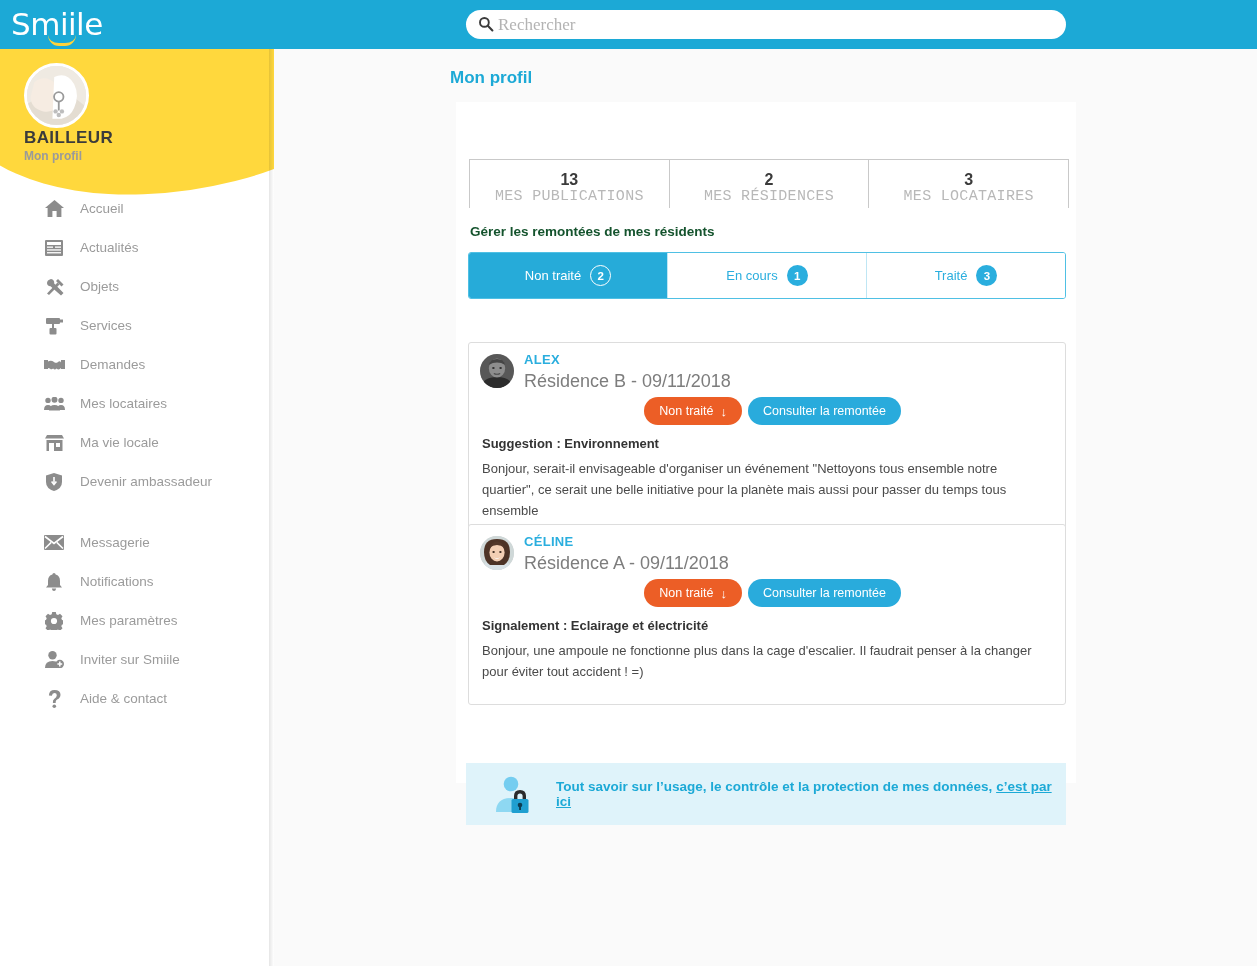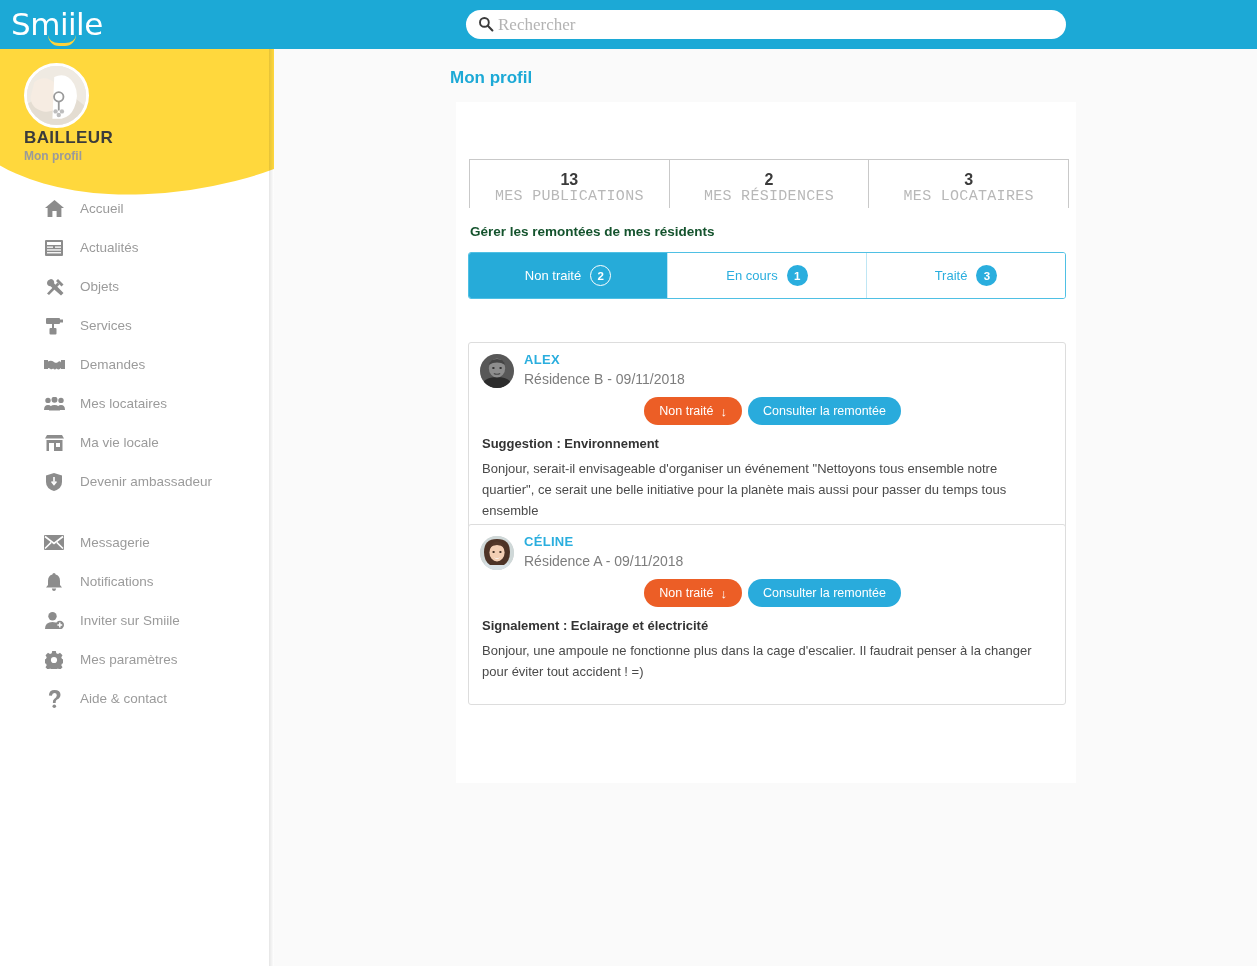--- a/index.html
+++ b/index.html
@@ -149,21 +149,21 @@
     position: absolute; left: 11px; top: 11px; width: 34px; height: 34px;
     border-radius: 50%; overflow: hidden; background: #d6d6d6;
   }
   .card-avatar .ph { position: absolute; inset: 0; }
   .card-author {
     position: absolute; left: 55px; top: 9px;
     font-size: 13px; font-weight: bold; color: #2aaede; letter-spacing: .3px;
   }
   .card-meta {
     position: absolute; left: 55px; top: 28px;
-    font-size: 14px; color: #7d7d7d;
+    font-size: 18px; color: #7d7d7d;
   }
   .card-actions {
     position: absolute; right: 164px; top: 54px;
     display: flex; align-items: center; gap: 6px;
   }
   .btn {
     border: none; border-radius: 16px; height: 28px; padding: 0 15px;
     font-family: "Liberation Sans", sans-serif; font-size: 12.5px;
     color: #ffffff; cursor: pointer; display: inline-flex;
     align-items: center; gap: 7px; white-space: nowrap;
@@ -343,39 +343,39 @@
           <svg width="16" height="18" viewBox="0 0 16 18">
             <path d="M8 0 q1.6 0 1.6 1.6 q4.4 1.2 4.4 6.4 L14 12 L16 14.6 L0 14.6 L2 12 L2 8 q0 -5.2 4.4 -6.4 Q6.4 0 8 0 Z"></path>
             <path d="M5.8 15.4 q0.5 2.6 2.2 2.6 q1.7 0 2.2 -2.6 Z"></path>
           </svg>
         </span>
         <span class="nav-label">Notifications</span>
       </div>
 
       <div class="nav-item">
         <span class="nav-icon">
+          <svg width="18" height="18" viewBox="0 0 18 18">
+            <path d="M7.2 0 h3.6 l0.5 2.3 1.7 0.7 2 -1.2 2.5 2.5 -1.2 2 0.7 1.7 2.3 0.5 v3.6 l-2.3 0.5 -0.7 1.7 1.2 2 -2.5 2.5 -2 -1.2 -1.7 0.7 -0.5 2.3 h-3.6 l-0.5 -2.3 -1.7 -0.7 -2 1.2 -2.5 -2.5 1.2 -2 -0.7 -1.7 -2.3 -0.5 v-3.6 l2.3 -0.5 0.7 -1.7 -1.2 -2 2.5 -2.5 2 1.2 1.7 -0.7 Z"></path>
+            <circle cx="9" cy="9" r="3.1" fill="#fff"></circle>
+          </svg>
+        </span>
+        <span class="nav-label">Mes paramètres</span>
+      </div>
+
+      <div class="nav-item">
+        <span class="nav-icon">
           <svg width="19" height="17" viewBox="0 0 19 17">
             <circle cx="7.5" cy="4.2" r="4.2"></circle>
             <path d="M0 17 q0 -7 7.5 -7 q7.5 0 7.5 7 Z"></path>
             <circle cx="14.8" cy="13" r="4.2"></circle>
             <line x1="14.8" y1="10.6" x2="14.8" y2="15.4" stroke="#fff" stroke-width="1.5"></line>
             <line x1="12.4" y1="13" x2="17.2" y2="13" stroke="#fff" stroke-width="1.5"></line>
           </svg>
         </span>
         <span class="nav-label">Inviter sur Smiile</span>
-      </div>
-
-      <div class="nav-item">
-        <span class="nav-icon">
-          <svg width="18" height="18" viewBox="0 0 18 18">
-            <path d="M7.2 0 h3.6 l0.5 2.3 1.7 0.7 2 -1.2 2.5 2.5 -1.2 2 0.7 1.7 2.3 0.5 v3.6 l-2.3 0.5 -0.7 1.7 1.2 2 -2.5 2.5 -2 -1.2 -1.7 0.7 -0.5 2.3 h-3.6 l-0.5 -2.3 -1.7 -0.7 -2 1.2 -2.5 -2.5 1.2 -2 -0.7 -1.7 -2.3 -0.5 v-3.6 l2.3 -0.5 0.7 -1.7 -1.2 -2 2.5 -2.5 2 1.2 1.7 -0.7 Z"></path>
-            <circle cx="9" cy="9" r="3.1" fill="#fff"></circle>
-          </svg>
-        </span>
-        <span class="nav-label">Mes paramètres</span>
       </div>
 
       <div class="nav-item">
         <span class="nav-icon">
           <svg width="13" height="18" viewBox="0 0 13 18">
             <path d="M6.5 0 q6 0 6 4.8 q0 3.2 -3.4 4.8 q-1.4 0.7 -1.4 2.2 L7.7 13 L4.9 13 q-0.3 -2.8 1.3 -4 q2.6 -1.6 2.6 -3.7 q0 -2.2 -2.4 -2.2 q-2.2 0 -2.5 2.6 L0.9 5.4 Q1.2 0 6.5 0 Z"></path>
             <circle cx="6.3" cy="16.2" r="1.8"></circle>
           </svg>
         </span>
         <span class="nav-label">Aide &amp; contact</span>
@@ -468,15 +468,31 @@
             <span>Non traité</span>
             <span class="arrow-down">↓</span>
           </button>
           <button class="btn btn-consult">Consulter la remontée</button>
         </div>
         <div class="card-subject">Signalement : Eclairage et électricité</div>
         <div class="card-body">Bonjour, une ampoule ne fonctionne plus dans la cage d'escalier. Il faudrait penser à la changer pour éviter tout accident ! =)</div>
       </div>
     </div>
 
+    <div class="privacy-banner">
+      <span class="privacy-icon">
+        <svg width="46" height="40" viewBox="0 0 46 40">
+          <circle cx="17" cy="10" r="7.3" fill="#74cdf0"></circle>
+          <path d="M2 38 q0 -14 15 -14 q15 0 15 14 Z" fill="#8ed8f2"></path>
+          <path d="M20 22 q0 -6 6 -6 q6 0 6 6 L32 26 L28.6 26 L28.6 22 q0 -2.6 -2.6 -2.6 q-2.6 0 -2.6 2.6 L23.4 26 L20 26 Z" fill="#2b2b2b"></path>
+          <rect x="17.5" y="25" width="17" height="14" rx="1.6" fill="#1f9fd0"></rect>
+          <circle cx="26" cy="31" r="2.3" fill="#0d3d52"></circle>
+          <rect x="25.1" y="31.6" width="1.9" height="4.4" fill="#0d3d52"></rect>
+        </svg>
+      </span>
+      <span class="privacy-text">
+        <span>Tout savoir sur l’usage, le contrôle et la protection de mes données,</span>
+        <span class="privacy-link">c’est par ici</span>
+      </span>
+    </div>
 
   </div>
 </div>
 
 </body></html>

